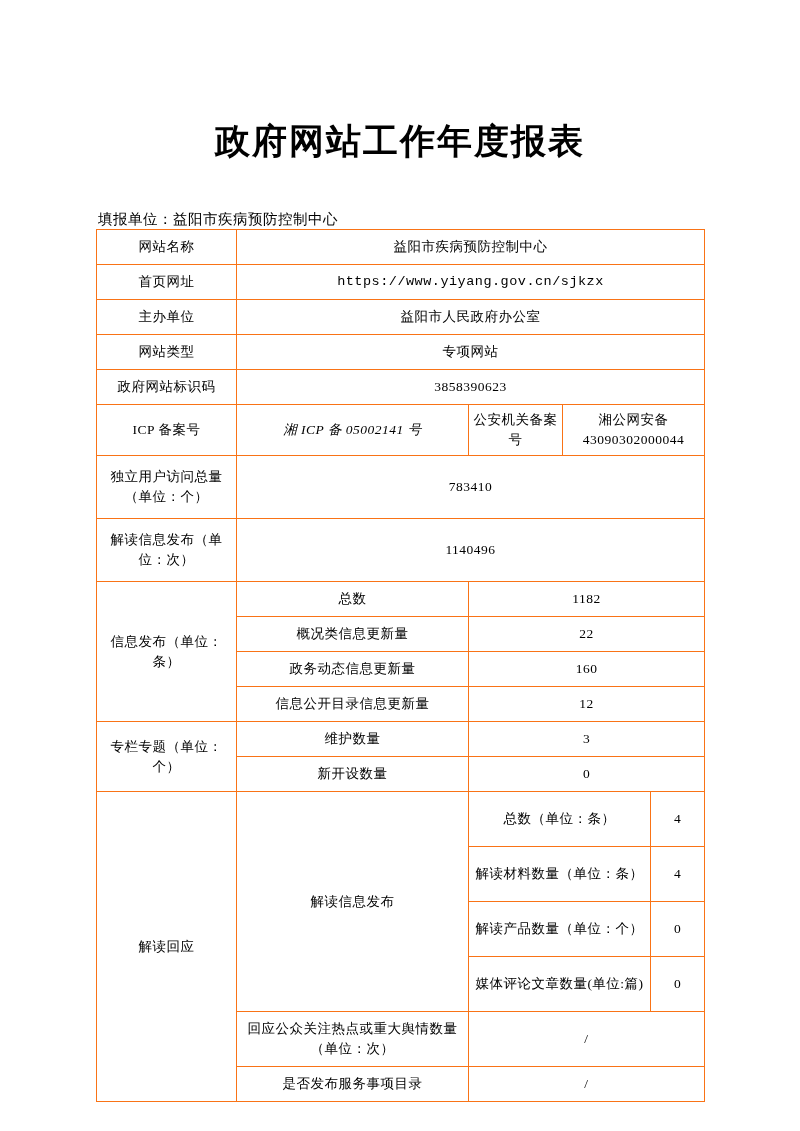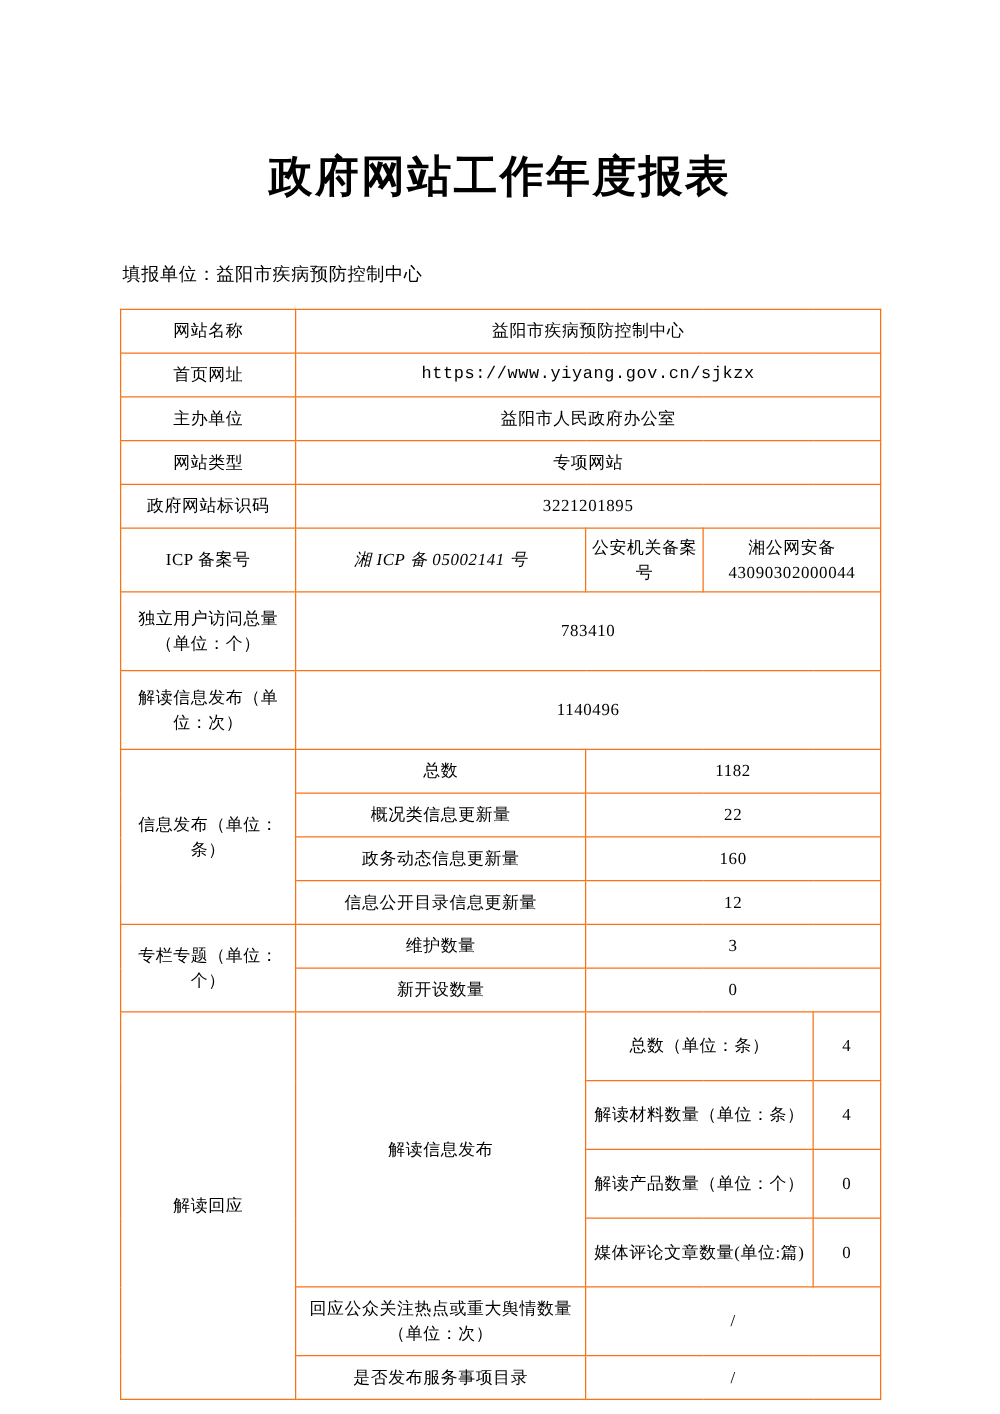--- a/index.html
+++ b/index.html
@@ -31,21 +31,21 @@
   }
   .doc-subtitle {
     text-align: center;
     font-size: 15px;
     margin-top: 27px;
     letter-spacing: 1px;
   }
   .filler-line {
     font-size: 14.5px;
     margin-top: 45px;
-    margin-bottom: 18px;
+    margin-bottom: 0;
     letter-spacing: 0.5px;
     padding-left: 2px;
   }
   table.report {
     border-collapse: collapse;
     width: 608px;
     table-layout: fixed;
   }
   table.report td {
     border: 1px solid #f97316;
@@ -107,21 +107,21 @@
       <tr>
         <td class="label h34">主办单位</td>
         <td class="h34" colspan="4">益阳市人民政府办公室</td>
       </tr>
       <tr>
         <td class="label h34">网站类型</td>
         <td class="h34" colspan="4">专项网站</td>
       </tr>
       <tr>
         <td class="label h34">政府网站标识码</td>
-        <td class="h34 num" colspan="4">3221201895</td>
+        <td class="h34 num" colspan="4">3858390623</td>
       </tr>
       <tr>
         <td class="label h44">ICP 备案号</td>
         <td class="h44 icp-cell">湘 ICP 备 05002141 号</td>
         <td class="h44 two-line">公安机关备案号</td>
         <td class="h44 two-line" colspan="2">湘公网安备 43090302000044</td>
       </tr>
       <tr>
         <td class="label" style="height:52px">独立用户访问总量（单位：个）</td>
         <td class="num" colspan="4">783410</td>

